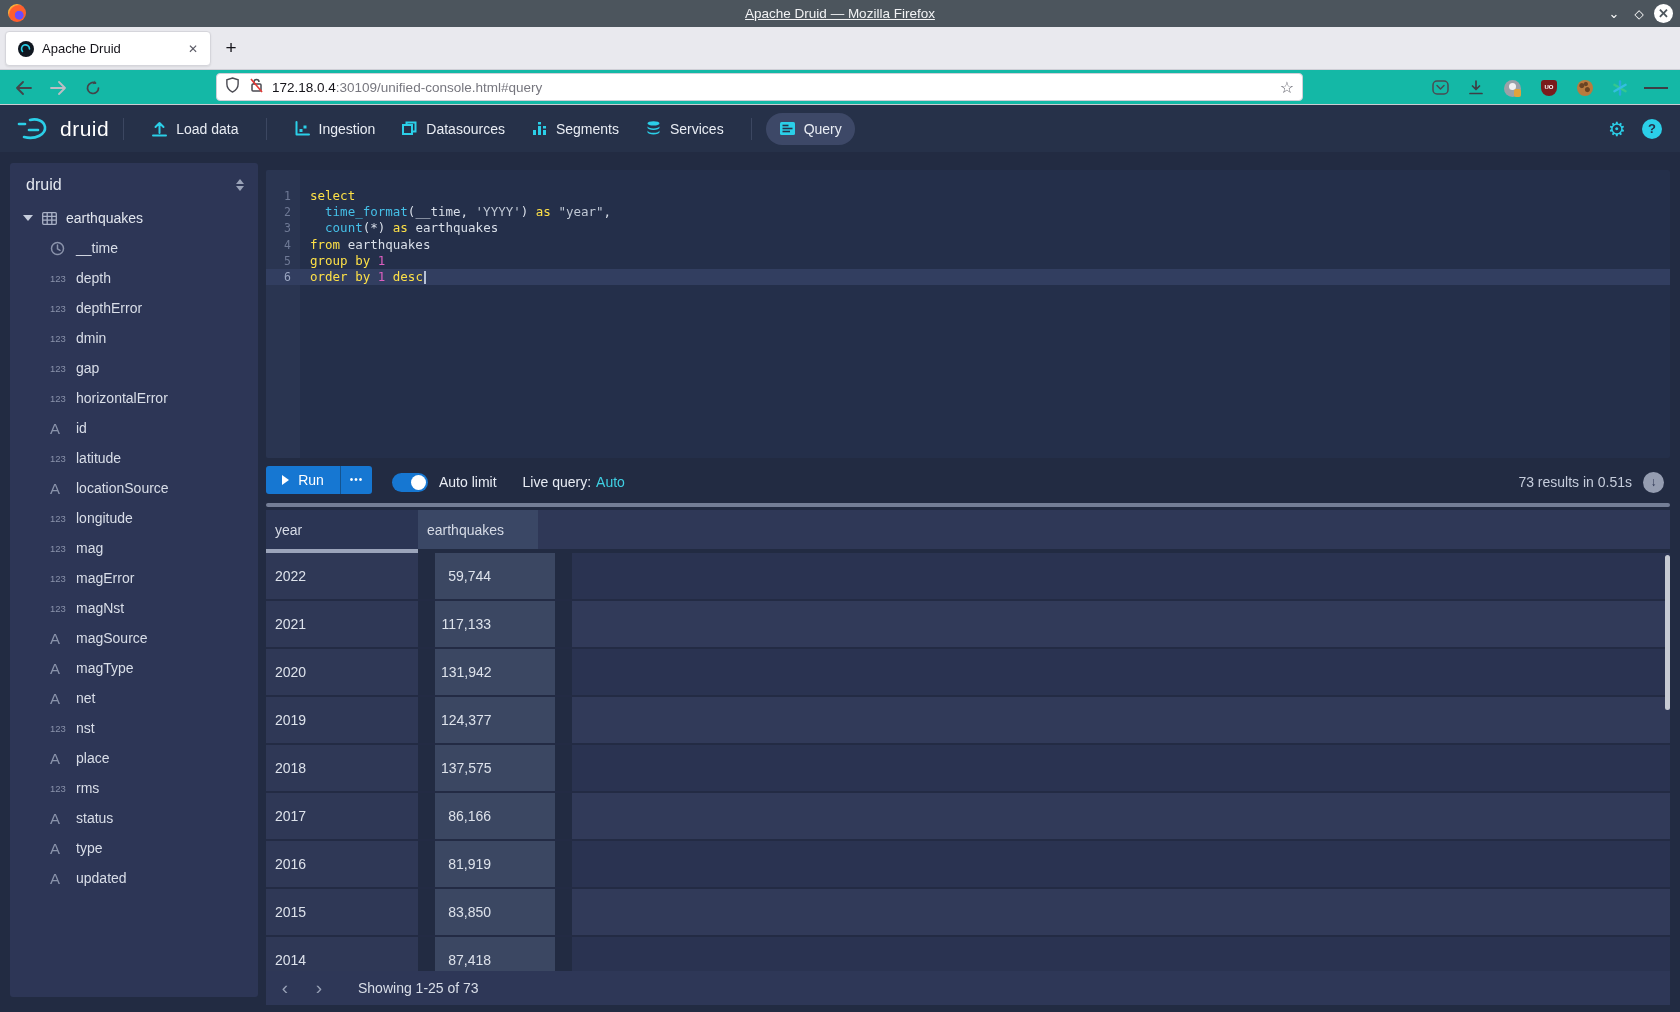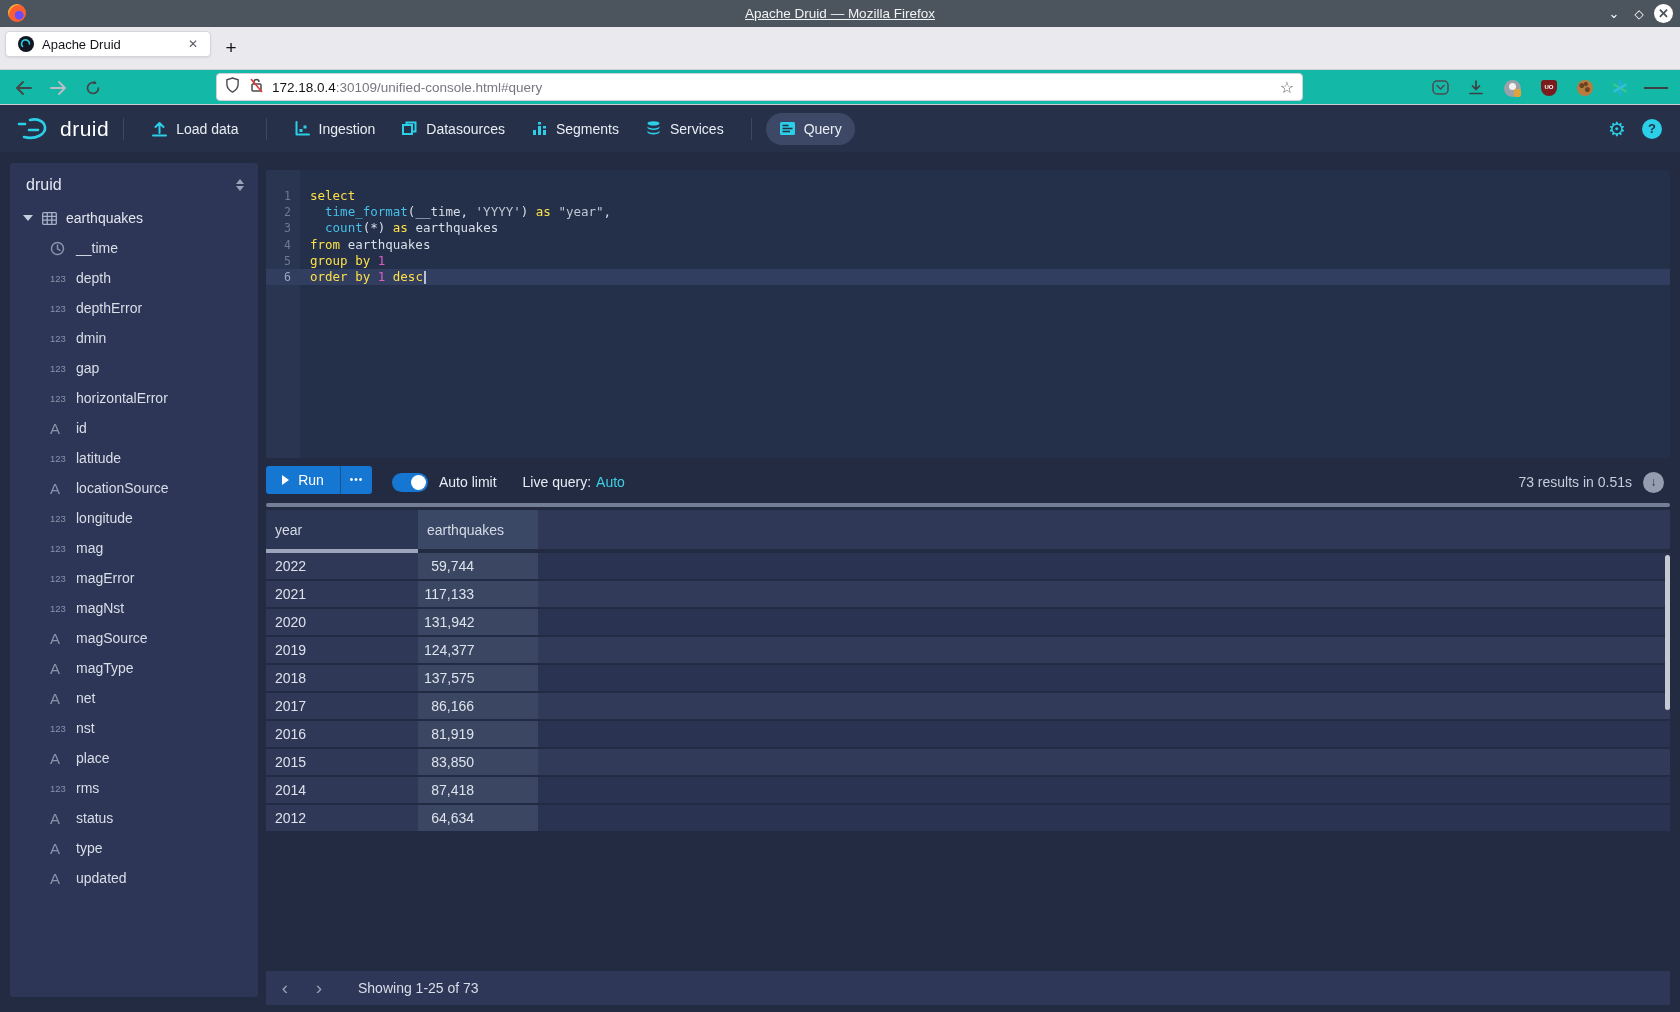--- a/index.html
+++ b/index.html
@@ -12,21 +12,21 @@
     background:radial-gradient(circle at 62% 62%,#6a4cff 0 26%,#ff5f2e 30% 60%,#ffb437 70%,#ffd567 100%);}
   .win-title{position:absolute;left:0;right:0;top:0;height:27px;line-height:27px;text-align:center;
     color:#F2F3F5;font-size:13.5px;text-decoration:underline;}
   .win-btn{position:absolute;top:4px;width:20px;height:20px;color:#fff;font-size:13px;line-height:20px;
     text-align:center;cursor:default;}
   .wb-min{right:56px;} .wb-max{right:31px;font-size:12px;}
   .wb-close{right:7px;background:#fff;color:#4C555D;border-radius:50%;width:19px;height:19px;
     font-weight:bold;line-height:19px;}
 
   .tabbar{position:absolute;left:0;top:27px;width:1680px;height:43px;background:#E9E9EE;border-bottom:1px solid #CFCFD6;}
-  .tab{position:absolute;left:5px;top:4px;width:206px;height:26px;background:#FFFFFF;border:1px solid #D5D5DB;
+  .tab{position:absolute;left:5px;top:4px;width:206px;height:35px;background:#FFFFFF;border:1px solid #D5D5DB;
     border-radius:4px;box-shadow:0 1px 2px rgba(0,0,0,.08);display:flex;align-items:center;padding:0 8px 0 12px;}
   .tab-fav{width:16px;height:16px;border-radius:50%;background:#101720;position:relative;flex:none;}
   .tab-fav svg{position:absolute;left:2px;top:2px;}
   .tab-title{flex:1;margin-left:8px;font-size:13px;color:#15141A;white-space:nowrap;overflow:hidden;}
   .tab-close{flex:none;width:18px;height:18px;text-align:center;line-height:18px;color:#5B5B66;font-size:12px;}
   .newtab{position:absolute;left:218px;top:8px;width:26px;height:26px;text-align:center;line-height:26px;
     font-size:19px;color:#15141A;}
 
   .toolbar{position:absolute;left:0;top:70px;width:1680px;height:35px;background:#14b8a6;border-bottom:1px solid #CCCCD2;}
   .nav-btn{position:absolute;top:7px;width:22px;height:22px;display:flex;align-items:center;justify-content:center;}
@@ -119,21 +119,21 @@
 
   
   .thead{position:absolute;left:0;top:358px;width:1404px;height:39px;display:flex;}
   .th{font-size:14px;color:#D6DBE6;display:flex;align-items:center;padding-left:9px;}
   .th-year{width:152px;background:#2B3554;}
   .th-eq{width:120px;background:#3A4765;}
   .th-fill{flex:1;background:#2F3857;}
   .sortbar{position:absolute;left:0;top:397px;width:152px;height:4px;background:#9BA4BA;}
 
   .tbody{position:absolute;left:0;top:401px;width:1404px;height:418px;overflow:hidden;}
-  .t-row{display:flex;height:28px;border-bottom:2px solid #232B44;}
+  .t-row{display:flex;height:48px;border-bottom:2px solid #232B44;gap:17px;}
   .c-year{width:152px;background:#2F3856;color:#DDE2EB;font-size:14px;display:flex;align-items:center;padding-left:9px;}
   .c-eq{width:120px;background:#3B4762;color:#DDE2EB;font-size:14px;display:flex;align-items:center;}
   .c-eq .num{width:56px;text-align:right;padding-left:6px;}
   .c-fill{flex:1;}
   .t-row.odd .c-fill{background:#2A3351;}
   .t-row.even .c-fill{background:#313A59;}
 
   .vthumb{position:absolute;right:0;top:403px;width:5px;height:155px;background:#C7CBD4;border-radius:3px;}
 
   .pager{position:absolute;left:0;top:819px;width:1404px;height:34px;background:#2E3757;display:flex;align-items:center;}

